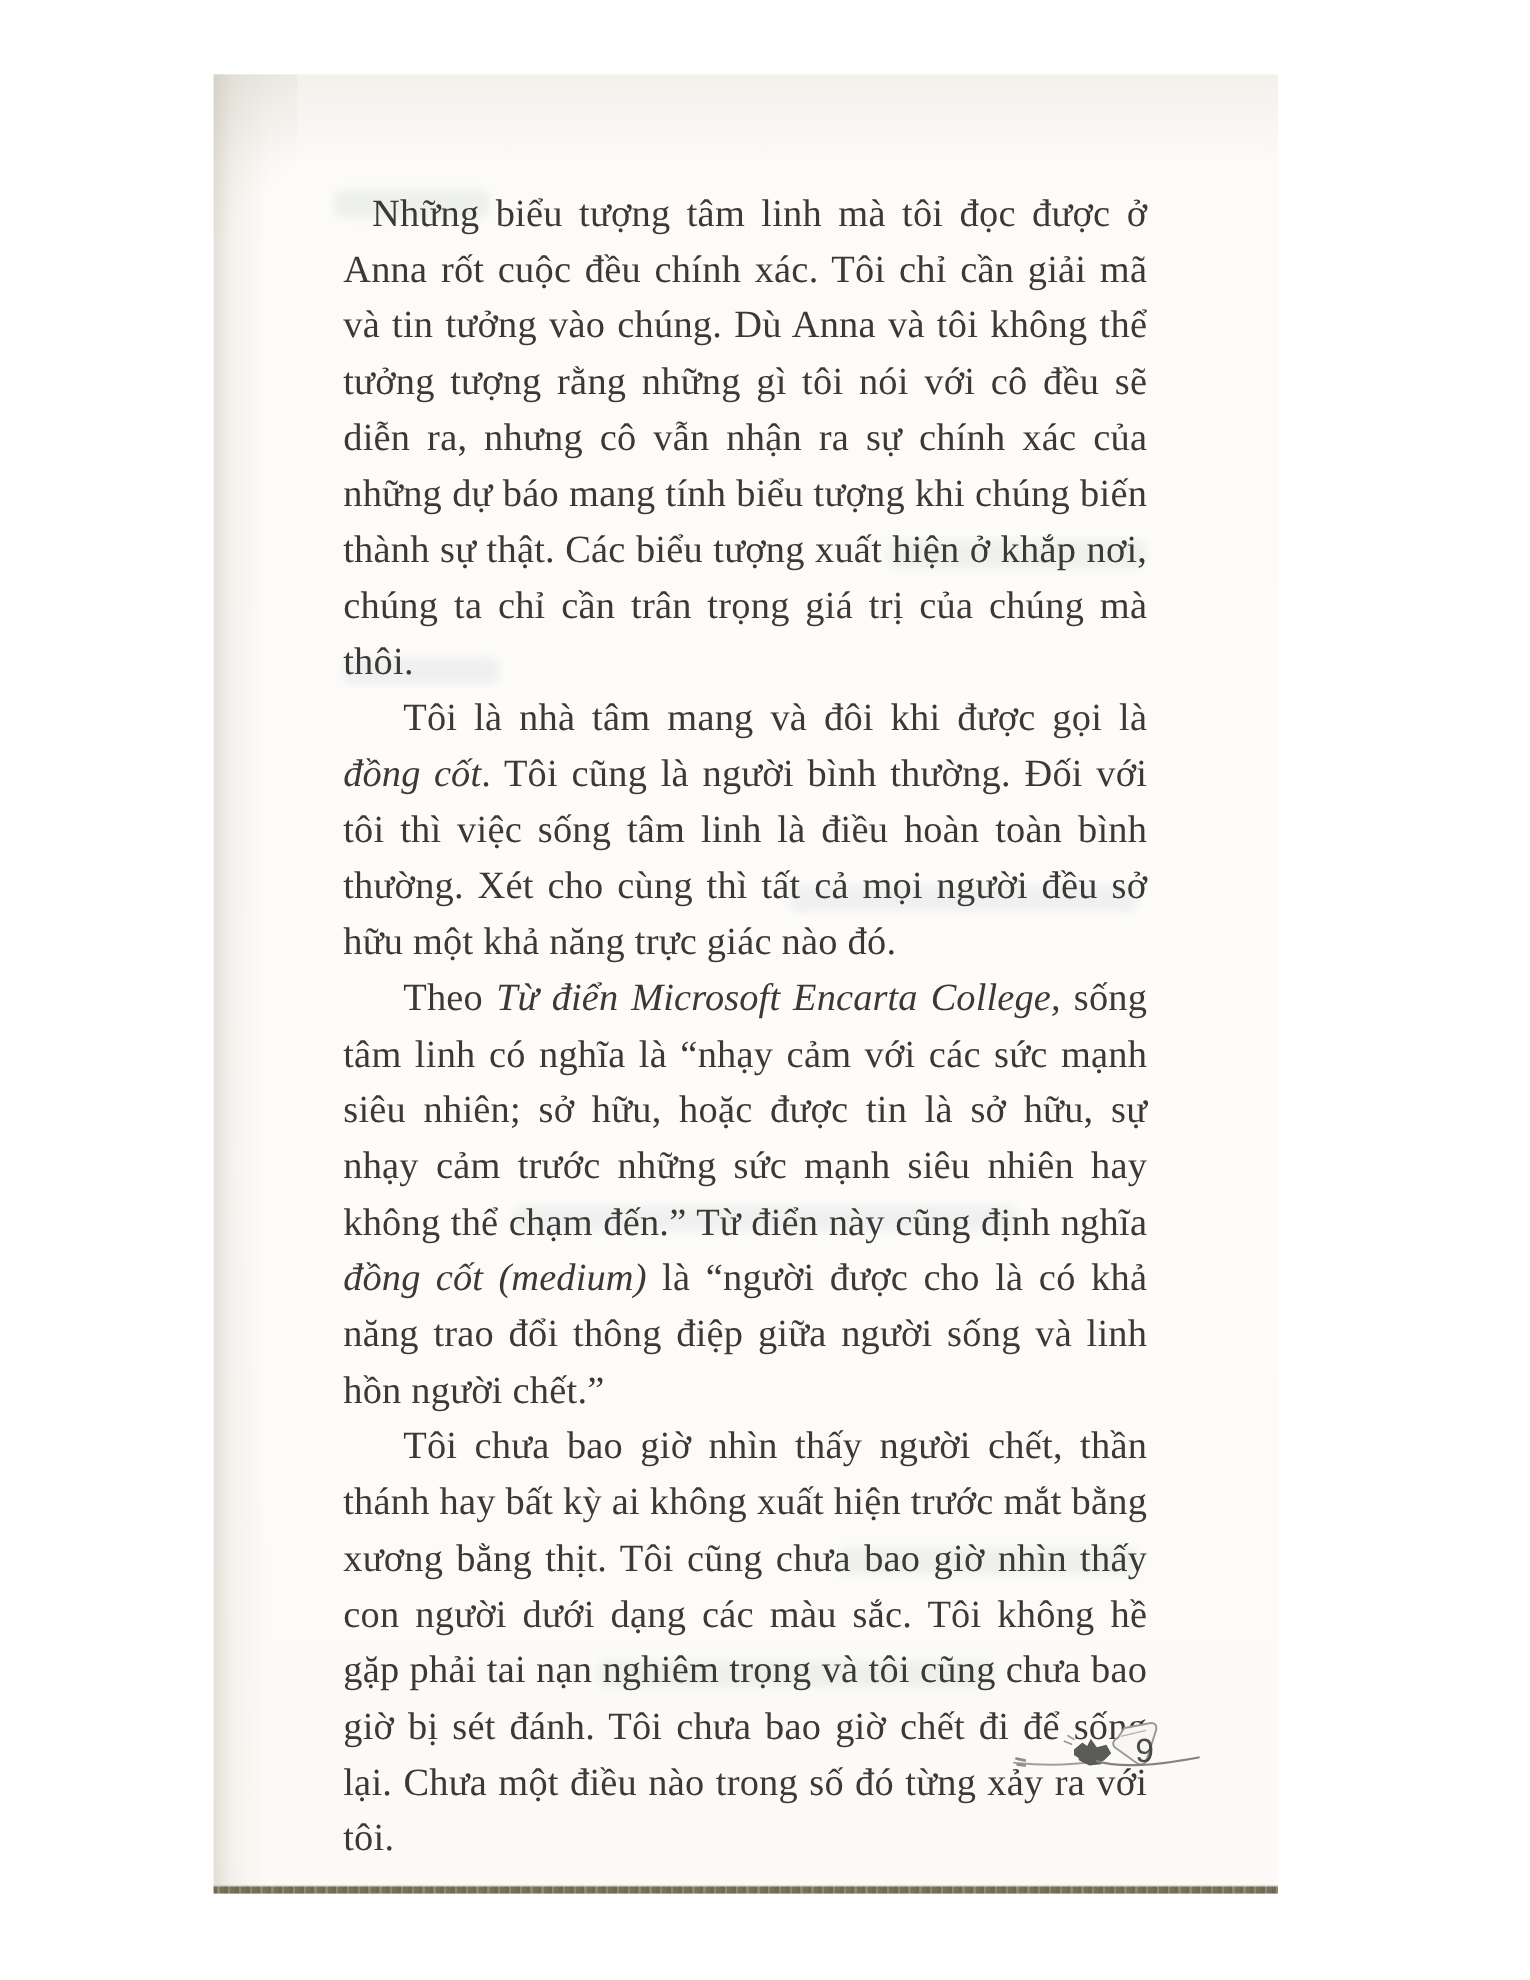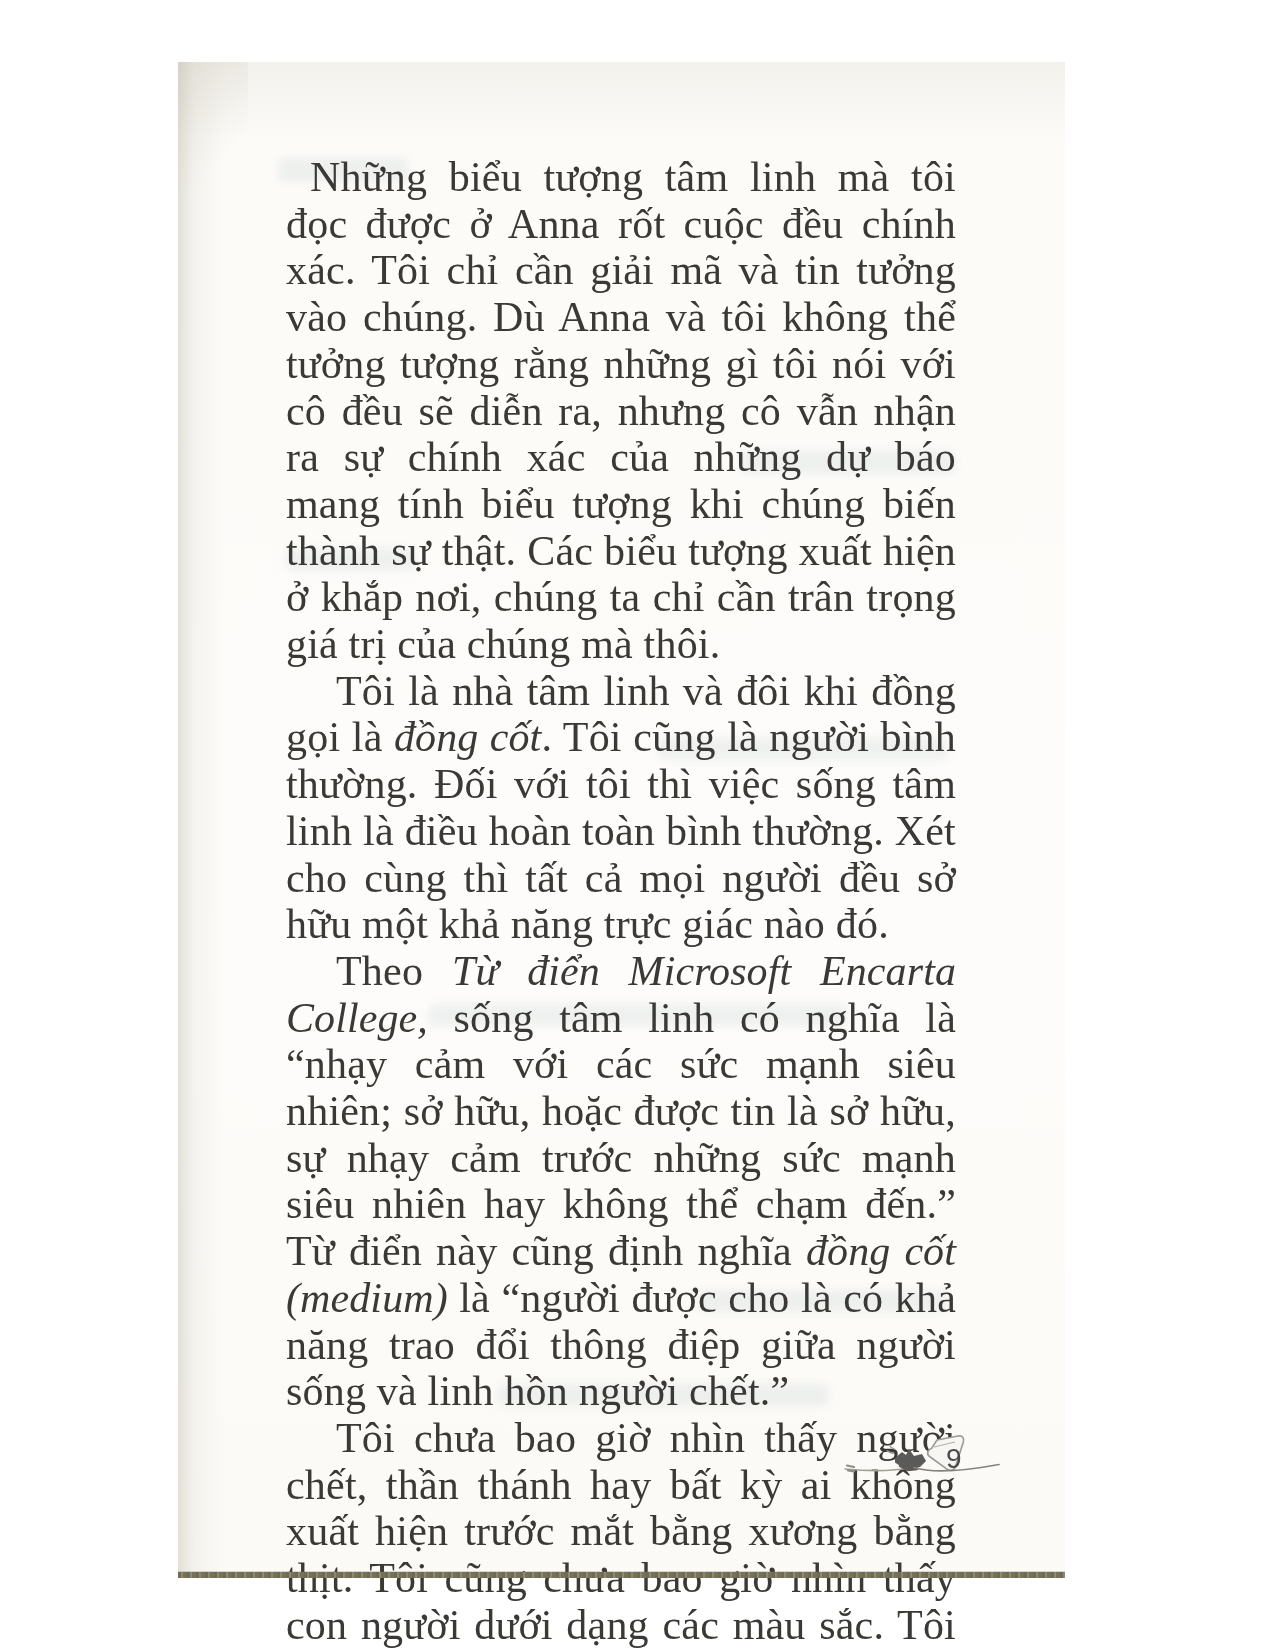--- a/index.html
+++ b/index.html
@@ -54,21 +54,21 @@
   
   .text-block {
     position: absolute;
     left: 108px;
     top: 92px;
     width: 670px;
     color: #3b3936;
   }
   .para {
     margin: 0;
-    font-size: 42px;
+    font-size: 32px;
     line-height: 46.7px;
     text-align: justify;
     text-indent: 50px;
     letter-spacing: 0.2px;
   }
   .para:first-child { text-indent: 24px; }
   .para em {
     font-style: italic;
     letter-spacing: 0.1px;
   }
@@ -118,21 +118,21 @@
   <div class="ghost g1"></div>
   <div class="ghost g2"></div>
   <div class="ghost g3"></div>
   <div class="ghost g4"></div>
   <div class="ghost g5"></div>
   <div class="ghost g6"></div>
   <div class="ghost g7"></div>
 
   <div class="text-block">
       <p class="para"><span>Những biểu tượng tâm linh mà tôi đọc được ở Anna rốt cuộc đều chính xác. Tôi chỉ cần giải mã và tin tưởng vào chúng. Dù Anna và tôi không thể tưởng tượng rằng những gì tôi nói với cô đều sẽ diễn ra, nhưng cô vẫn nhận ra sự chính xác của những dự báo mang tính biểu tượng khi chúng biến thành sự thật. Các biểu tượng xuất hiện ở khắp nơi, chúng ta chỉ cần trân trọng giá trị của chúng mà thôi.</span></p>
-      <p class="para"><span>Tôi là nhà tâm linh và đôi khi đồng gọi là </span><em>đồng cốt</em><span>. Tôi cũng là người bình thường. Đối với tôi thì việc sống tâm linh là điều hoàn toàn bình thường. Xét cho cùng thì tất cả mọi người đều sở hữu một khả năng trực giác nào đó.</span></p>
+      <p class="para"><span>Tôi là nhà tâm mang và đôi khi được gọi là </span><em>đồng cốt</em><span>. Tôi cũng là người bình thường. Đối với tôi thì việc sống tâm linh là điều hoàn toàn bình thường. Xét cho cùng thì tất cả mọi người đều sở hữu một khả năng trực giác nào đó.</span></p>
       <p class="para"><span>Theo </span><em>Từ điển Microsoft Encarta College,</em><span> sống tâm linh có nghĩa là “nhạy cảm với các sức mạnh siêu nhiên; sở hữu, hoặc được tin là sở hữu, sự nhạy cảm trước những sức mạnh siêu nhiên hay không thể chạm đến.” Từ điển này cũng định nghĩa </span><em>đồng cốt (medium)</em><span> là “người được cho là có khả năng trao đổi thông điệp giữa người sống và linh hồn người chết.”</span></p>
       <p class="para"><span>Tôi chưa bao giờ nhìn thấy người chết, thần thánh hay bất kỳ ai không xuất hiện trước mắt bằng xương bằng thịt. Tôi cũng chưa bao giờ nhìn thấy con người dưới dạng các màu sắc. Tôi không hề gặp phải tai nạn nghiêm trọng và tôi cũng chưa bao giờ bị sét đánh. Tôi chưa bao giờ chết đi để sống lại. Chưa một điều nào trong số đó từng xảy ra với tôi.</span></p>
     </div>
 
   <div class="footer-area">
     <svg width="160" height="48" viewBox="0 0 160 48">
 
       <path d="M3,35 C 28,37.5 52,37 72,33.5" fill="none" stroke="#a2a096" stroke-width="1.6" stroke-linecap="round"></path>
 
       <path d="M5,31.5 l7,1.5 M6,36.5 l6,0.8" fill="none" stroke="#8f8d84" stroke-width="2.2" stroke-linecap="round"></path>

